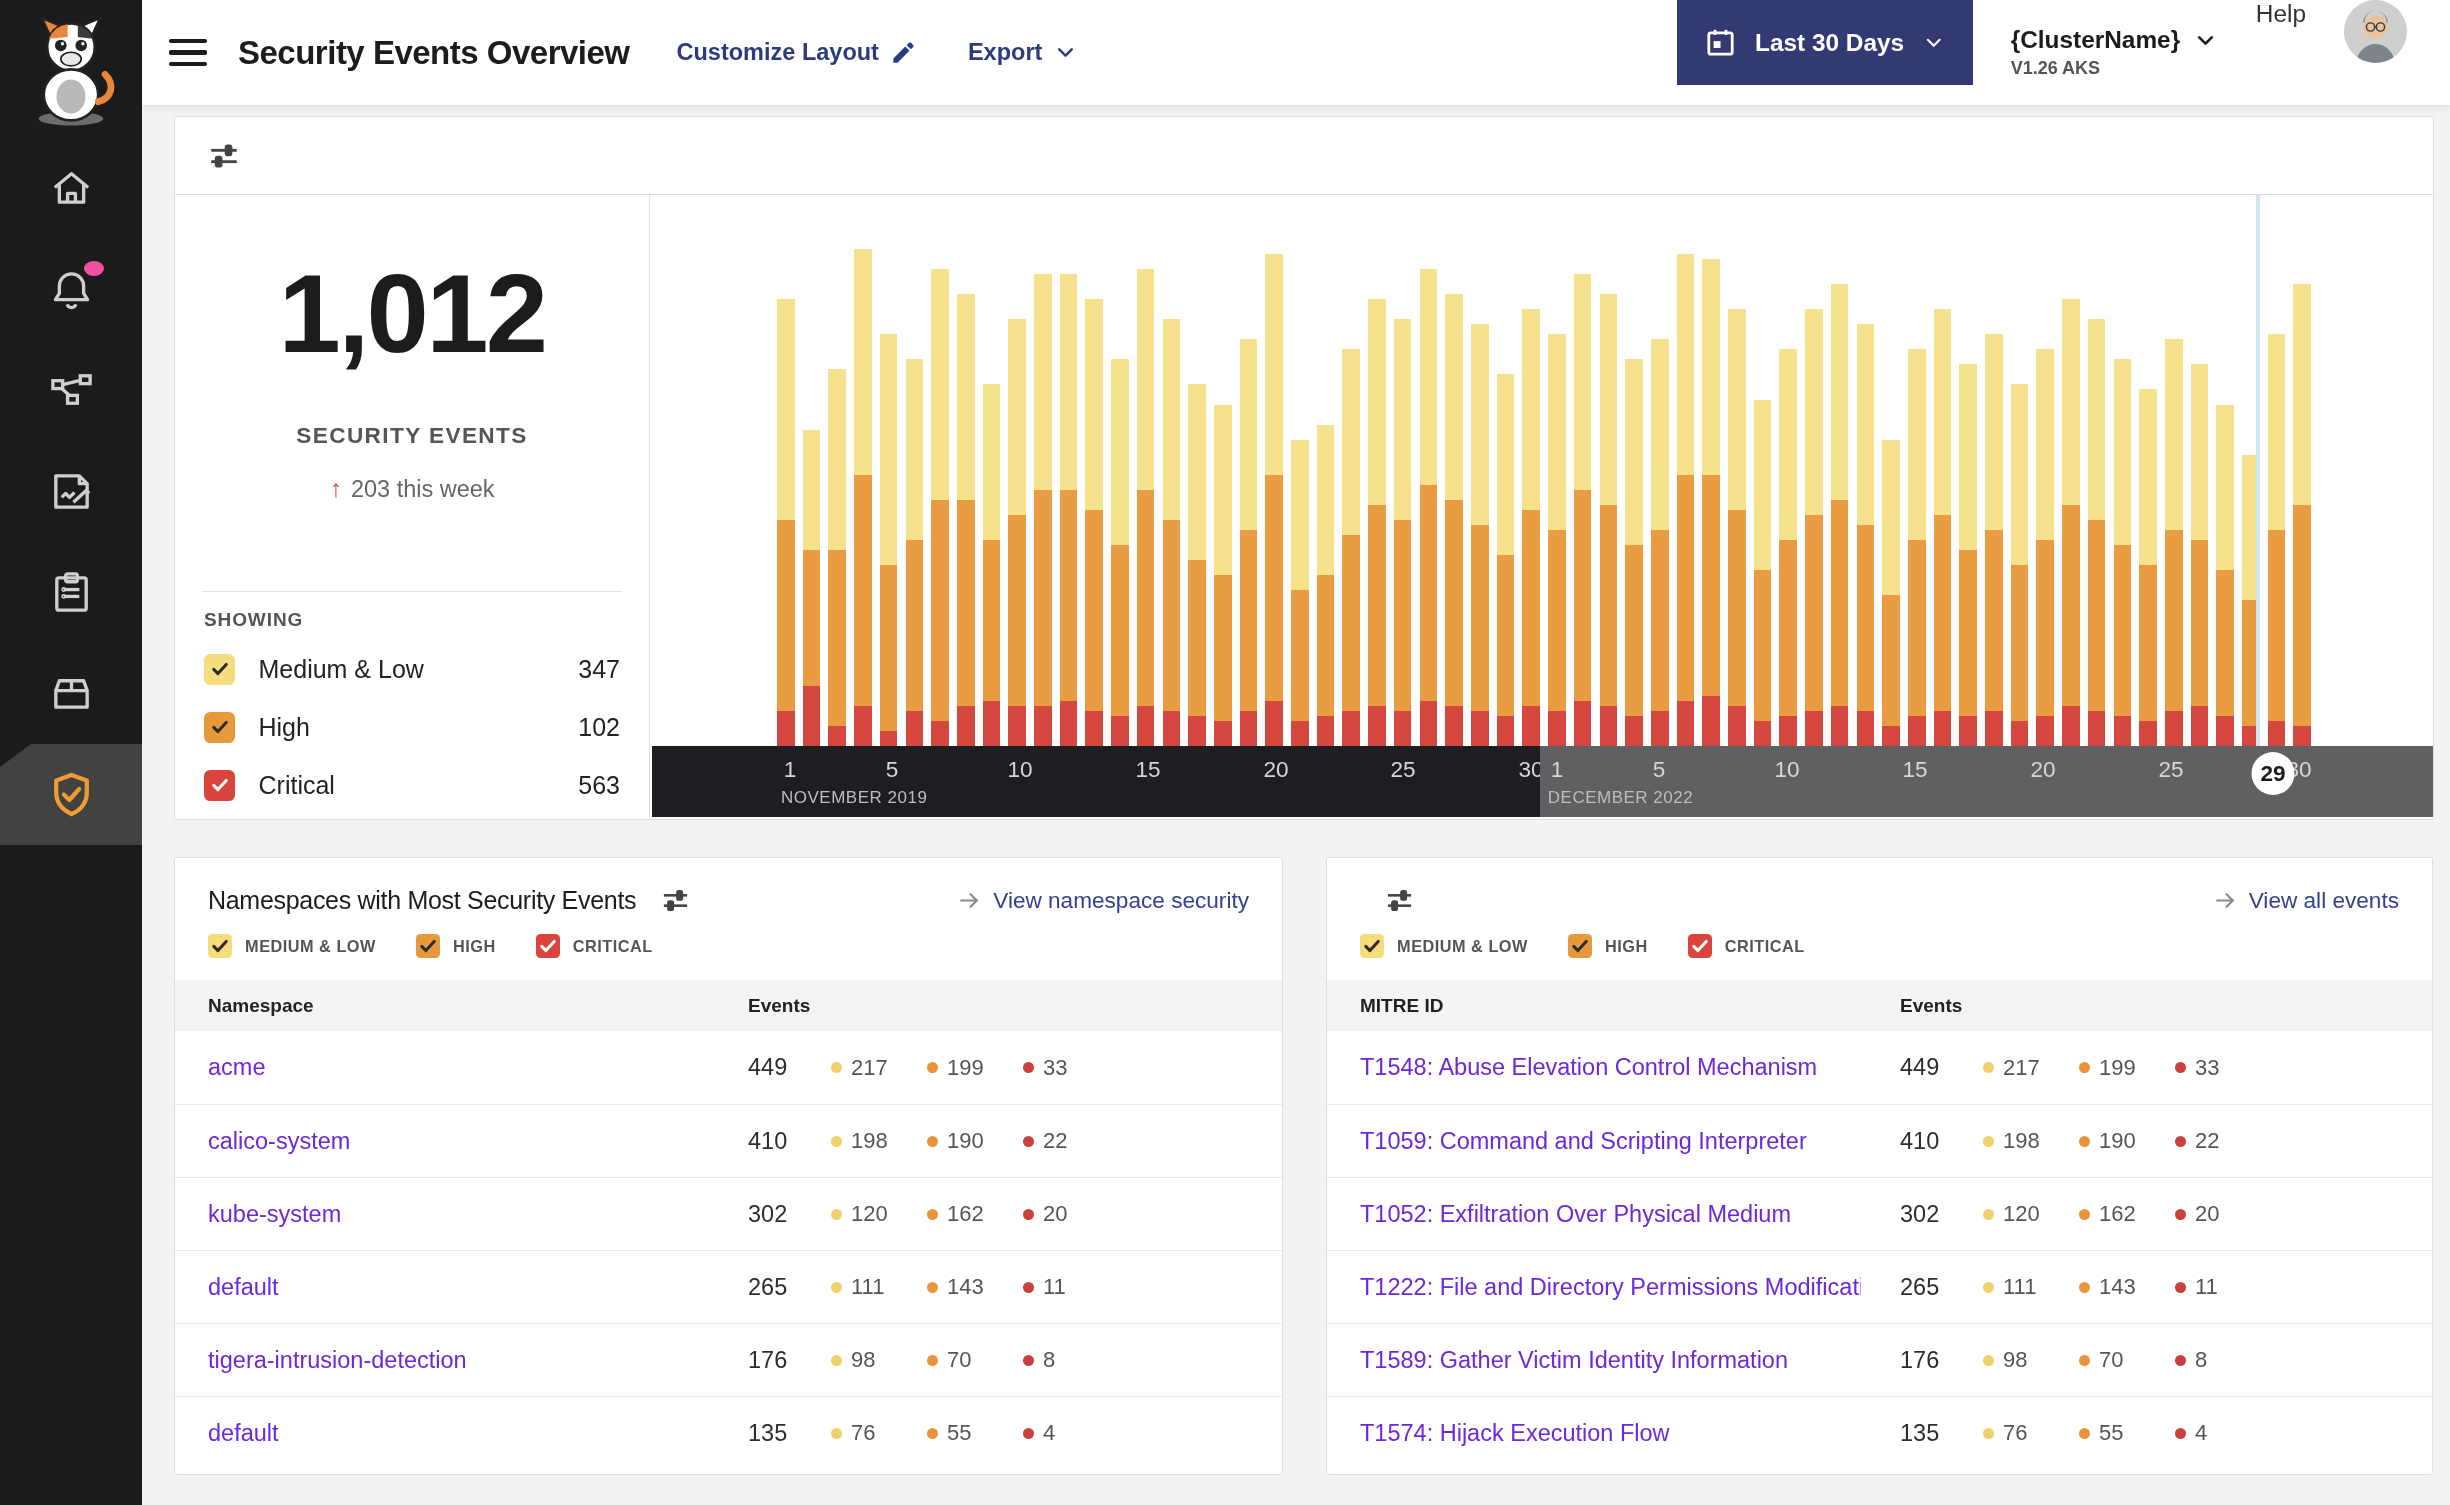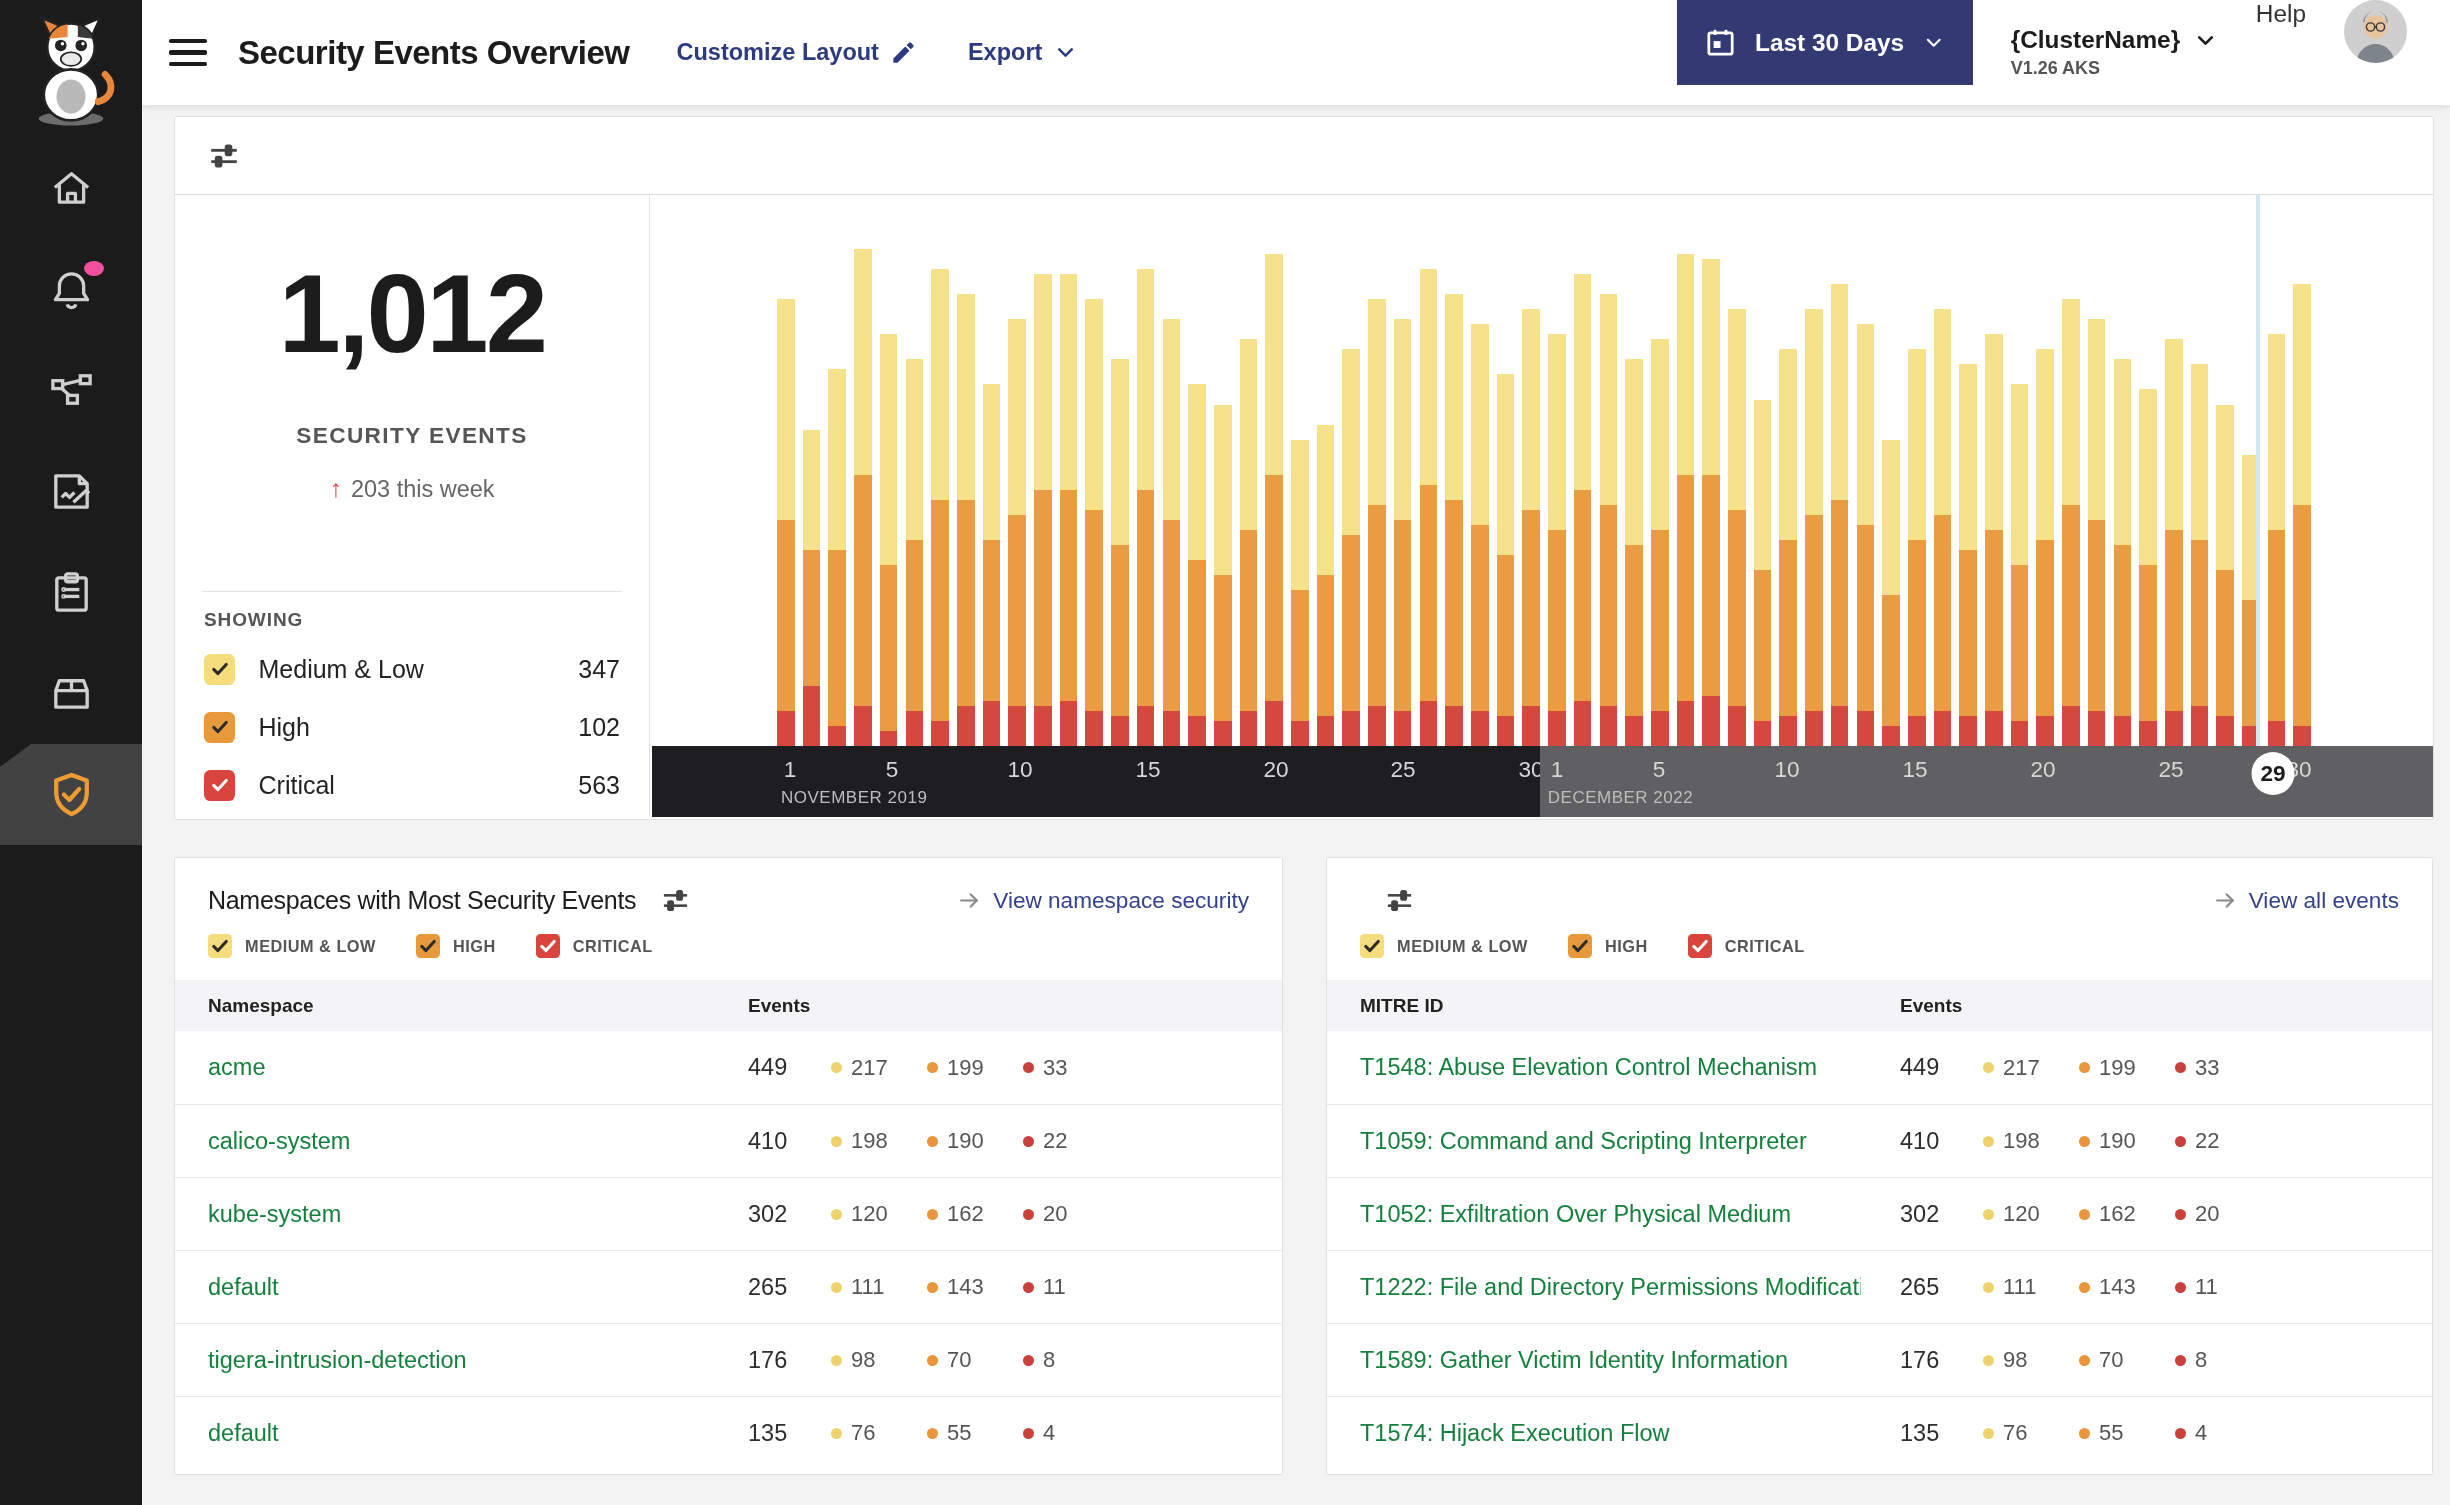--- a/index.html
+++ b/index.html
@@ -81,21 +81,21 @@
   .card-link .arr { color:#888; }
   .legend { display:flex; align-items:center; gap:40px; padding:18px 33px 22px 33px; }
   .legend-item { display:flex; align-items:center; gap:12.7px; }
   .legend-item .cb { width:24.4px; height:24.4px; border-radius:4.5px; }
   .legend-item .llbl { font-size:16.3px; font-weight:700; color:#555; letter-spacing:0.5px; }
   .thead { height:51px; background:#f4f4f6; display:flex; align-items:center; font-size:19px; font-weight:700; color:#222; position:relative; }
   .col-name { padding-left:33px; }
   .col-events { position:absolute; left:573px; }
   .trow { height:73px; display:flex; align-items:center; border-top:1.8px solid #e9e9eb; position:relative; }
   .trow:first-child { border-top:none; }
-  .row-link { padding-left:33px; font-size:23.5px; color:#15803d; cursor:pointer; white-space:nowrap; max-width:534px; overflow:hidden; }
+  .row-link { padding-left:33px; font-size:23.5px; color:#6d28d9; cursor:pointer; white-space:nowrap; max-width:534px; overflow:hidden; }
   .row-stats { position:absolute; left:573px; display:flex; align-items:center; }
   .row-total { font-size:23.5px; color:#2d2d2d; width:83px; }
   .stat { display:flex; align-items:center; gap:9px; width:96px; }
   .dot { width:11px; height:11px; border-radius:50%; flex:0 0 auto; }
   .stat span { font-size:22px; color:#555; }
 </style>
 </head>
 <body>
 
 <div class="sidebar">

